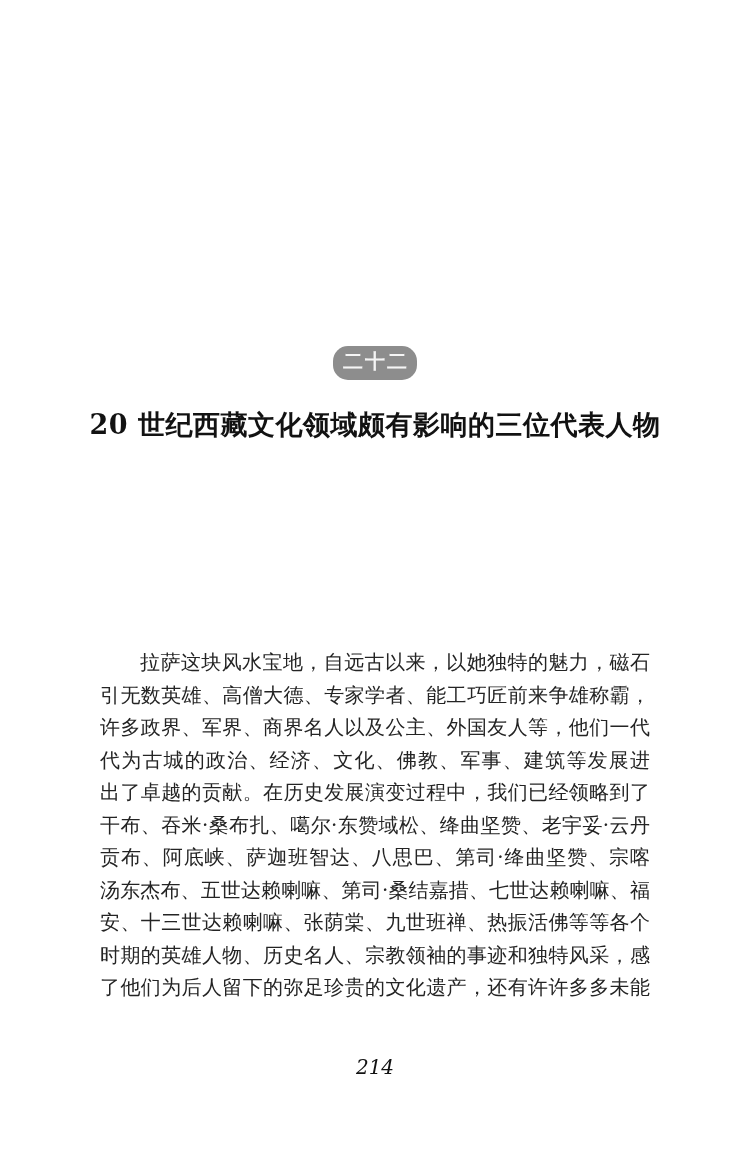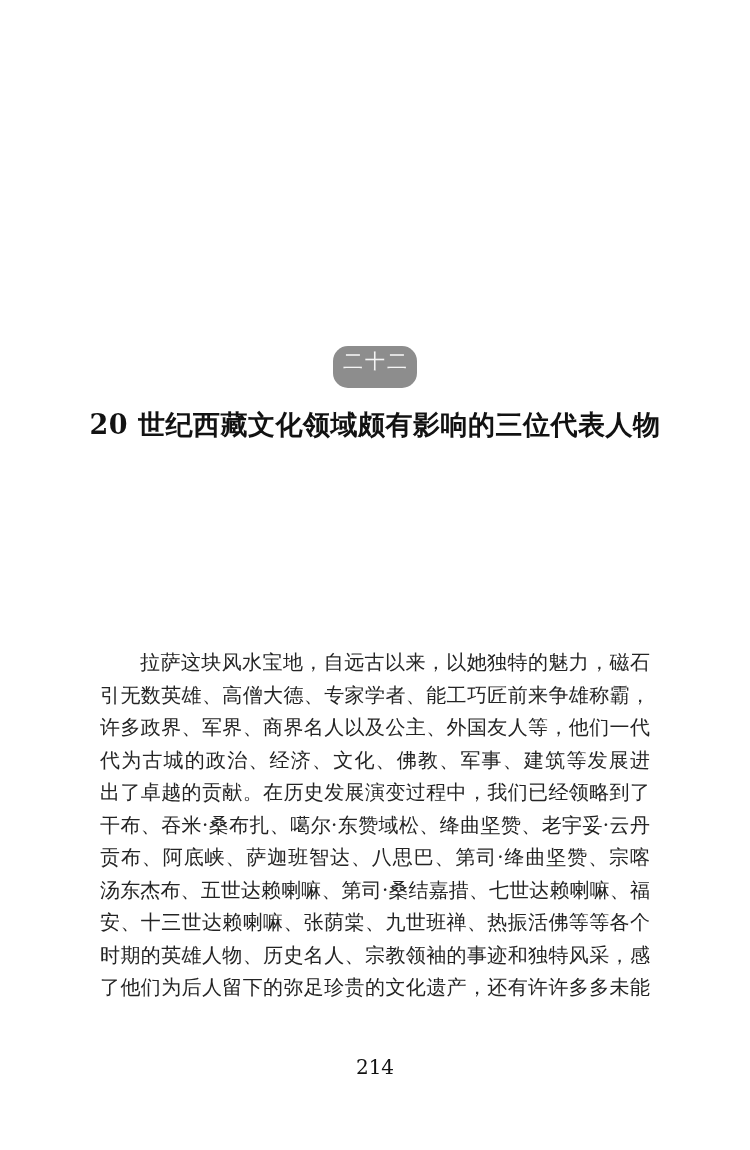--- a/index.html
+++ b/index.html
@@ -15,25 +15,25 @@
     overflow: hidden;
     font-family: "DejaVu Serif", "Liberation Serif", serif;
   }
   .chapter-badge {
     position: absolute;
     top: 346px;
     left: 50%;
     transform: translateX(-50%);
     background: #8d8d8d;
     color: #f5f5f5;
-    font-weight: normal;
+    font-weight: bold;
     font-size: 20px;
     height: 30px;
     line-height: 30px;
-    padding: 0 8px 12px 10px;
+    padding: 0 8px 4px 10px;
     letter-spacing: 2px;
     white-space: nowrap;
     border-radius: 15px;
   }
   .chapter-title {
     position: absolute;
     top: 389px;
     left: 0;
     width: 750px;
     text-align: center;
@@ -62,20 +62,21 @@
     text-indent: 40px;
   }
   .page-number {
     position: absolute;
     top: 1055px;
     left: 0;
     width: 750px;
     text-align: center;
     font-size: 20px;
     color: #121212;
+    font-style: italic;
   }
 </style>
 </head>
 <body>
 
 <div class="page">
 
   <div class="chapter-badge">二十二</div>
 
   <h1 class="chapter-title">20 世纪西藏文化领域颇有影响的三位代表人物</h1>

